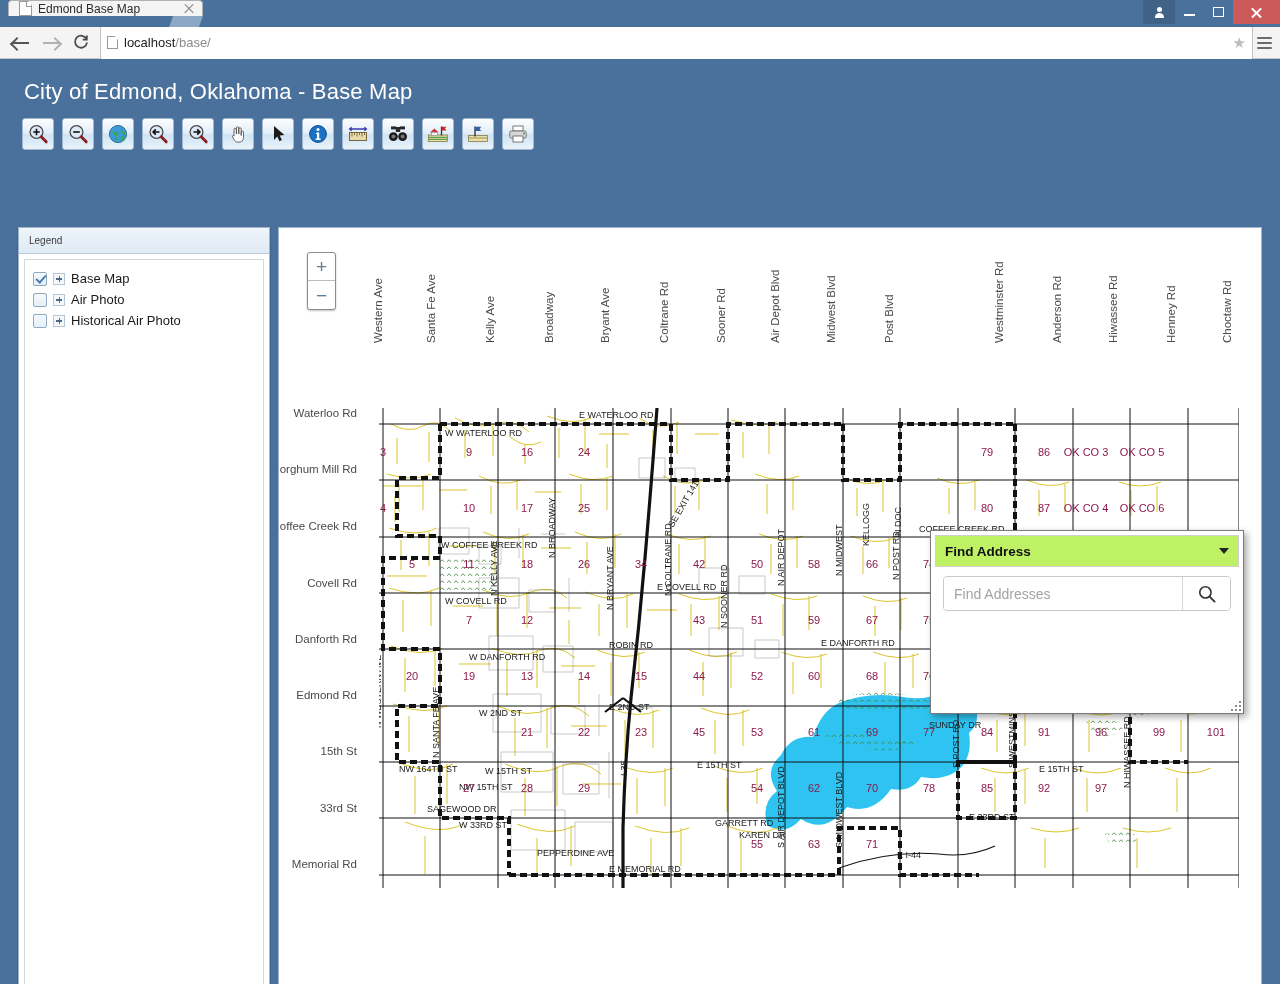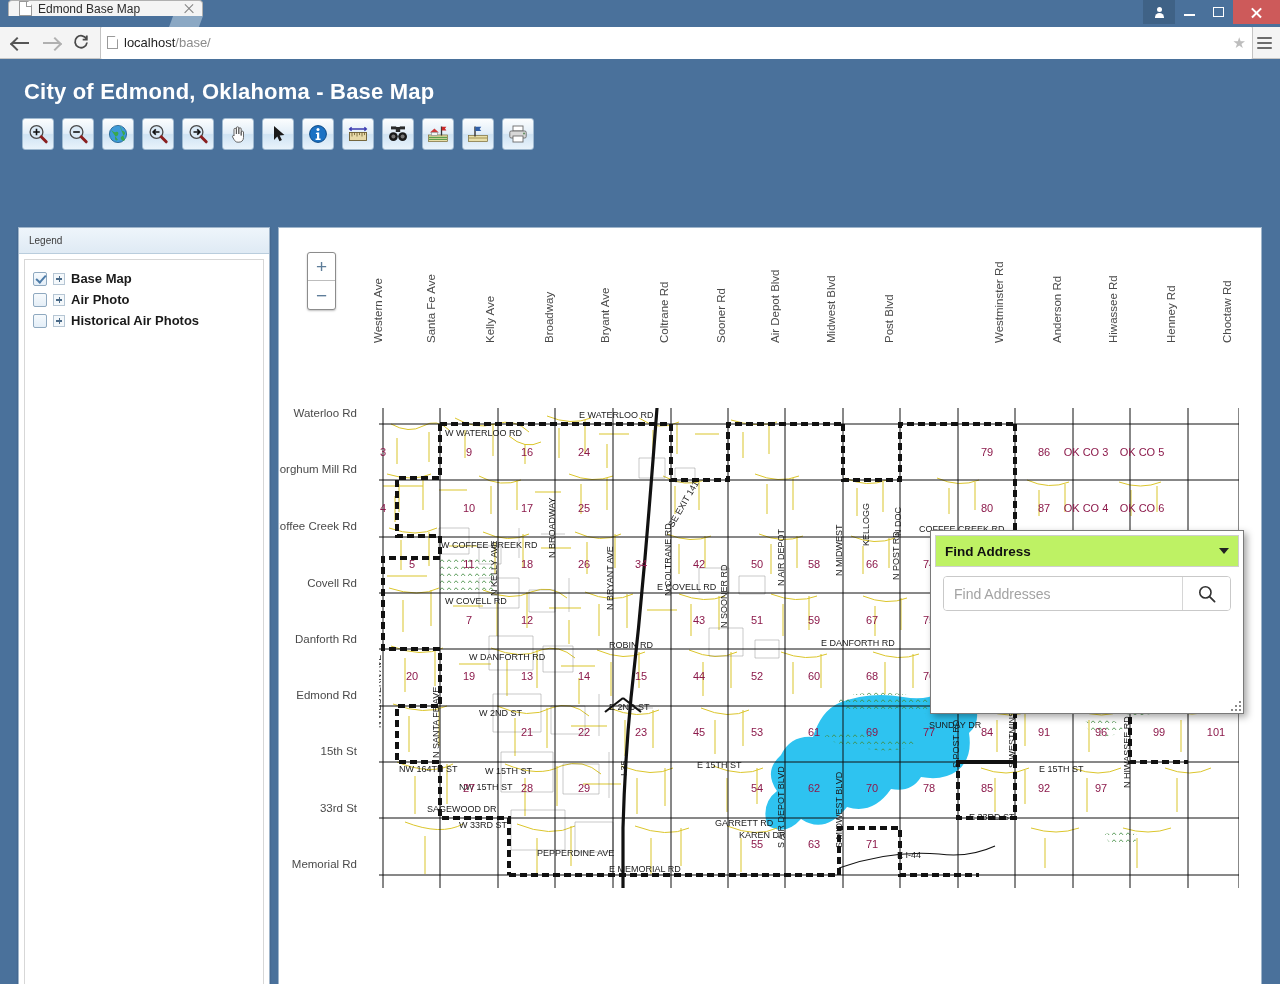--- a/index.html
+++ b/index.html
@@ -137,21 +137,21 @@
     font-size: 15px; color: #bdbdbd; cursor: pointer; line-height: 1; margin-left: auto;
   }
   .hamburger { width: 15px; height: 12px; display:flex; flex-direction:column; justify-content:space-between; cursor:pointer; }
   .hamburger span { display:block; height:2px; background:#6b6b6b; border-radius:1px; }
 
   
   #app {
     flex: 1; background: #4a719b; position: relative; overflow: hidden;
   }
   #app-title {
-    color: #ffffff; font-size: 22px; font-weight: bold;
+    color: #ffffff; font-size: 22px; font-weight: normal;
     padding: 20px 0 0 24px; letter-spacing: .2px;
   }
   #toolbar {
     display: flex; gap: 8px; padding: 13px 0 0 22px;
   }
   .tool {
     width: 32px; height: 32px;
     background: linear-gradient(#fbfdfe 0%, #e2eef8 48%, #cfe3f3 52%, #e9f3fb 100%);
     border: 1px solid #9fb9d0; border-radius: 3px;
     display: flex; align-items: center; justify-content: center;
@@ -200,21 +200,21 @@
   .lg-expand {
     width: 12px; height: 12px; flex: none;
     border: 1px solid #b6c6d4; background: #f4f8fb;
     position: relative; cursor: pointer;
   }
   .lg-expand::before, .lg-expand::after {
     content:""; position:absolute; background:#4a6a88;
   }
   .lg-expand::before { left:2px; top:4.5px; width:6px; height:1.5px; }
   .lg-expand::after  { left:4.5px; top:2px; width:1.5px; height:6px; }
-  .lg-label { font-weight: bold; font-size: 13px; }
+  .lg-label { font-weight: normal; font-size: 13px; }
 
   
   #map-panel {
     flex: 1; background: #ffffff;
     border: 1px solid #9fb5cb;
     position: relative; overflow: hidden;
   }
   #map-canvas { position: absolute; inset: 0; background: #ffffff; }
   #map-svg { position: absolute; left: 0; top: 0; }
 
@@ -454,21 +454,21 @@
 
           <div class="legend-row">
             <span class="lg-check"></span>
             <span class="lg-expand"></span>
             <span class="lg-label">Air Photo</span>
           </div>
 
           <div class="legend-row">
             <span class="lg-check"></span>
             <span class="lg-expand"></span>
-            <span class="lg-label">Historical Air Photos</span>
+            <span class="lg-label">Historical Air Photo</span>
           </div>
 
         </div>
 
       </div>
 
       <div id="map-panel">
         <div id="map-canvas">
           <svg id="map-svg" width="980" height="800" viewBox="0 0 980 800">
             <defs>

